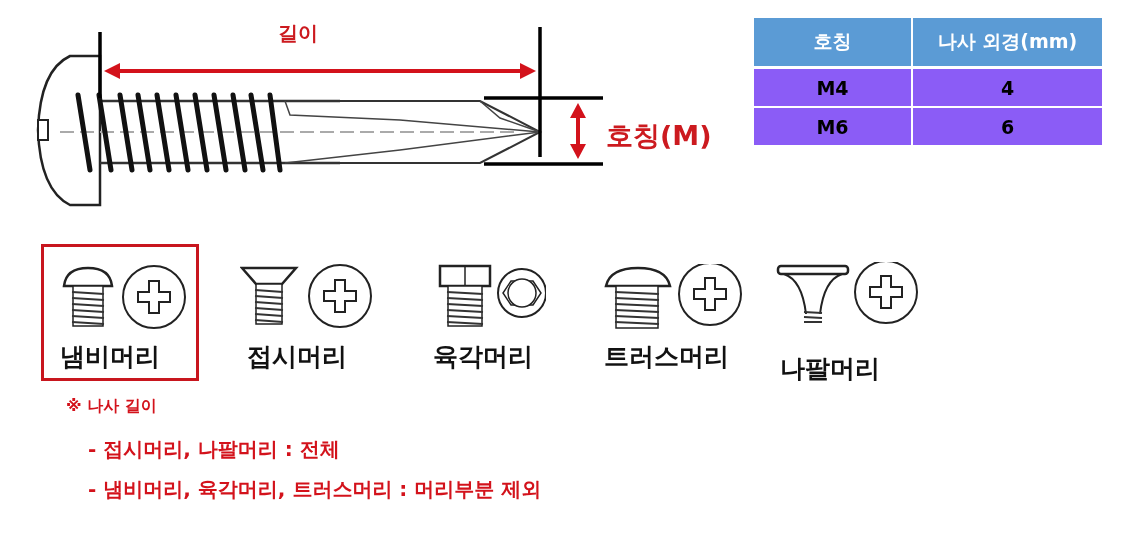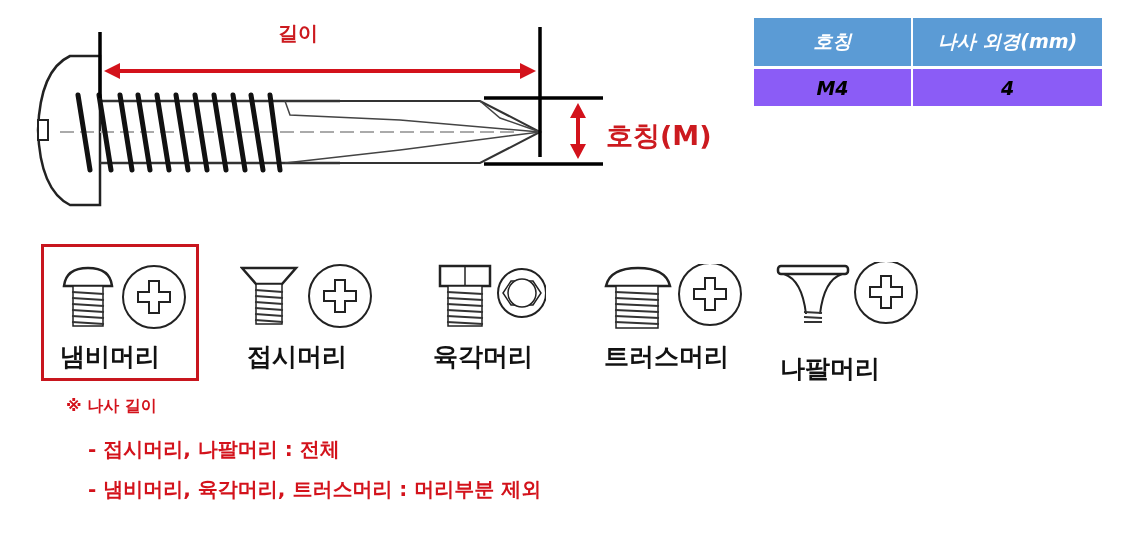--- a/index.html
+++ b/index.html
@@ -3,21 +3,21 @@
 <meta charset="utf-8">
 <style>
   html,body{margin:0;padding:0;background:#ffffff;}
   body{width:1133px;height:536px;position:relative;overflow:hidden;font-family:"DejaVu Sans","Liberation Sans",sans-serif;}
   .abs{position:absolute;}
   
   #screw-svg{left:0;top:0;}
   .len-label{left:278px;top:20px;font-size:20px;font-weight:bold;color:#cc1a1f;}
   .dia-label{left:606px;top:118px;font-size:27px;font-weight:bold;color:#cc1a1f;}
   
-  .spec-table{left:754px;top:18px;width:348px;border-collapse:collapse;font-style:italic;}
+  .spec-table{left:754px;top:18px;width:348px;border-collapse:collapse;}
   .spec-table table{border-collapse:collapse;width:100%;}
   .spec-table th{background:#5b9bd5;color:#ffffff;font-size:19px;font-weight:bold;height:46px;border-right:2px solid #ffffff;border-bottom:3px solid #ffffff;}
   .spec-table th:last-child{border-right:none;margin-top:8px;}
   .spec-table td{text-align:center;font-size:19px;font-weight:bold;color:#000;height:35px;border-right:2px solid #ffffff;border-bottom:2px solid #ffffff;}
   .spec-table td:last-child{border-right:none;}
   .spec-table tr.odd td{background:#cfd9ea;}
   .spec-table tr.even td{background:#8b5cf6;margin-left:31px;}
   .col1{width:155px;}
   .head-label{font-size:25px;font-weight:bold;color:#111;white-space:nowrap;}
   .highlight-box{left:41px;top:244px;width:158px;height:137px;border:3px solid #c8161e;box-sizing:border-box;}
@@ -76,20 +76,24 @@
     <thead>
       <tr>
         <th class="col1">호칭</th>
         <th>나사 외경(mm)</th>
       </tr>
     </thead>
     <tbody>
       <tr class="even">
         <td>M4</td>
         <td>4</td>
+      </tr>
+      <tr class="even">
+        <td>M6</td>
+        <td>6</td>
       </tr>
     </tbody>
   </table>
 </div>
 
 <div class="abs highlight-box"></div>
 
 <svg class="abs" style="left:58px;top:264px" width="140" height="70">
   <path d="M6 22 Q8 4 30 4 Q52 4 54 22 Z" fill="#fff" stroke="#222" stroke-width="2.5"></path>
   <rect x="15" y="22" width="30" height="40" fill="#fff" stroke="#222" stroke-width="1.5"></rect>

